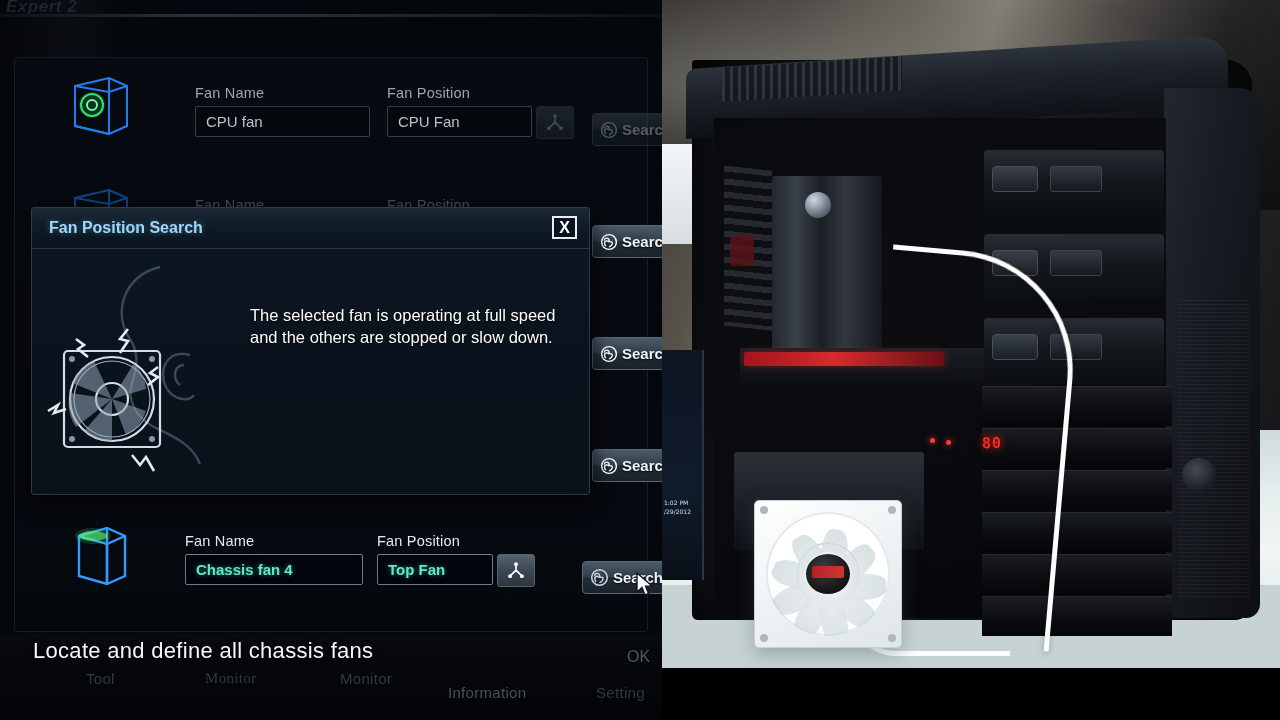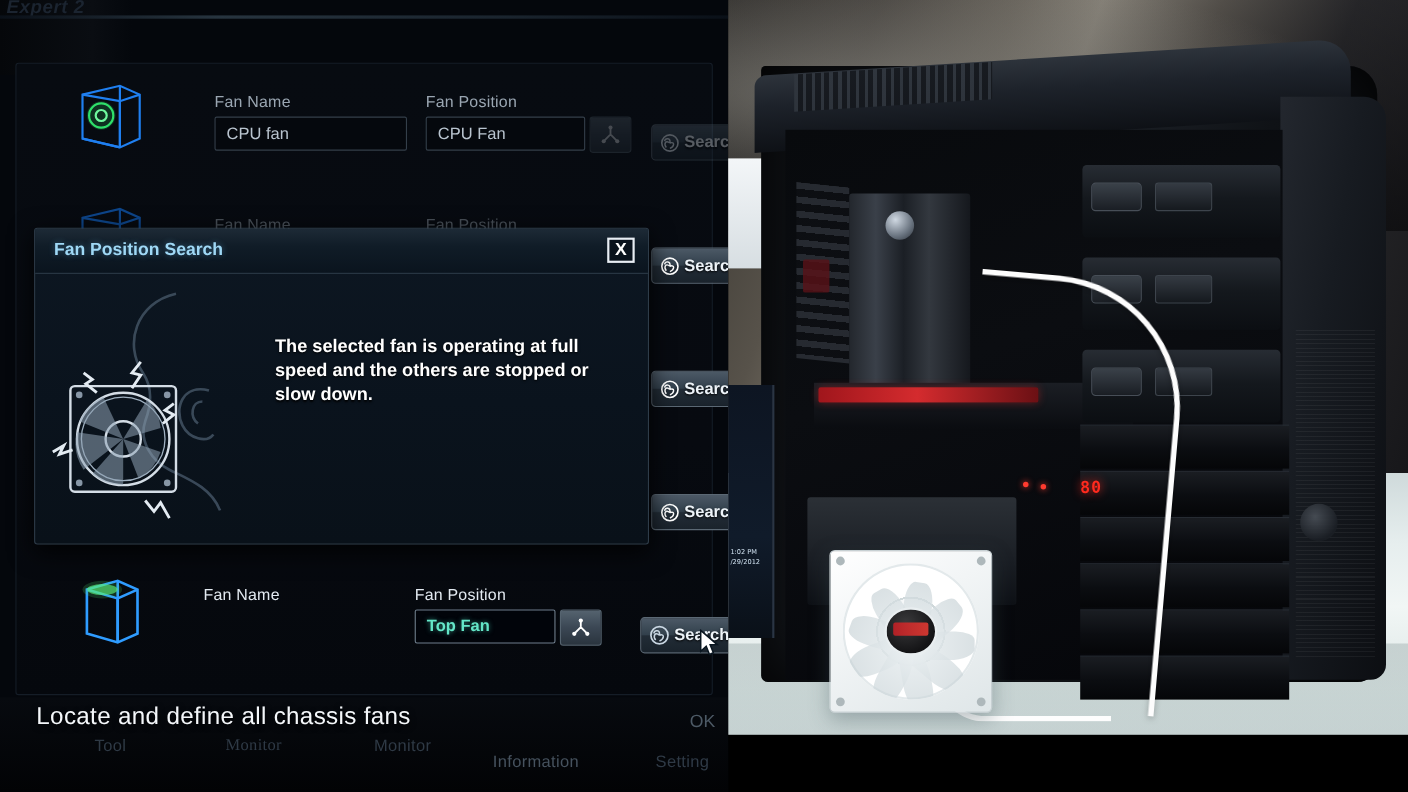--- a/index.html
+++ b/index.html
@@ -122,21 +122,21 @@
   }
   #dialog-close {
     position: absolute; right: 12px; top: 8px; width: 25px; height: 23px;
     border: 2px solid #e8eef4; background: #0a131d;
     display: flex; align-items: center; justify-content: center;
     color: #ffffff; font-size: 16px; font-weight: bold; line-height: 1;
   }
   #dialog-body { position: absolute; left: 0; top: 41px; width: 100%; height: 247px; }
   #dialog-msg {
     position: absolute; left: 218px; top: 56px; width: 325px;
-    font-size: 16.5px; line-height: 1.32; font-weight: bold;
+    font-size: 16.5px; line-height: 1.32; font-weight: normal;
     color: #ffffff; text-shadow: 0 1px 2px #000;
   }
   #start-btn {
     position: absolute; left: 379px; top: 245px; width: 153px; height: 36px;
     border: 1px solid #69757f; border-radius: 4px;
     background: linear-gradient(180deg,#4f5d69 0%,#36434f 48%,#25303a 52%,#1c2630 100%);
     display: flex; align-items: center; justify-content: center;
     color: #ffffff; font-size: 17px; font-weight: bold;
     text-shadow: 0 1px 3px #000;
   }
@@ -459,25 +459,26 @@
             <path d="M42 8 L42 64"></path>
             <path d="M14 16 L42 24 L60 16"></path>
             <path d="M42 24 L42 64"></path>
           </g>
           <ellipse cx="28" cy="16" rx="14" ry="5" fill="rgba(90,240,120,.65)"></ellipse>
           <ellipse cx="28" cy="16" rx="18" ry="8" fill="rgba(90,240,120,.18)"></ellipse>
         </svg>
       </div>
       <div class="field-group" style="left:170px; top:27px;">
         <div class="field-label">Fan Name</div>
+        <div class="textbox active" style="width:178px;">Chassis fan 4</div>
       </div>
       <div class="field-group" style="left:362px; top:27px;">
         <div class="field-label">Fan Position</div>
         <div class="combo-wrap">
-          <div class="textbox active" style="width:128px;">Top Fan</div>
+          <div class="textbox active" style="width:116px;">Top Fan</div>
           <div class="combo-btn">
             <svg viewBox="0 0 24 24" width="20" height="20" fill="none" stroke="#ffffff" stroke-width="2" stroke-linecap="round">
               <path d="M12 4.6 L12 11 M12 11 L5.4 17.6 M12 11 L18.6 17.6"></path>
               <circle cx="12" cy="3.8" r="2.3" fill="#ffffff" stroke="none"></circle>
               <circle cx="4.9" cy="18.2" r="2.3" fill="#ffffff" stroke="none"></circle>
               <circle cx="19.1" cy="18.2" r="2.3" fill="#ffffff" stroke="none"></circle>
             </svg>
           </div>
         </div>
       </div>

